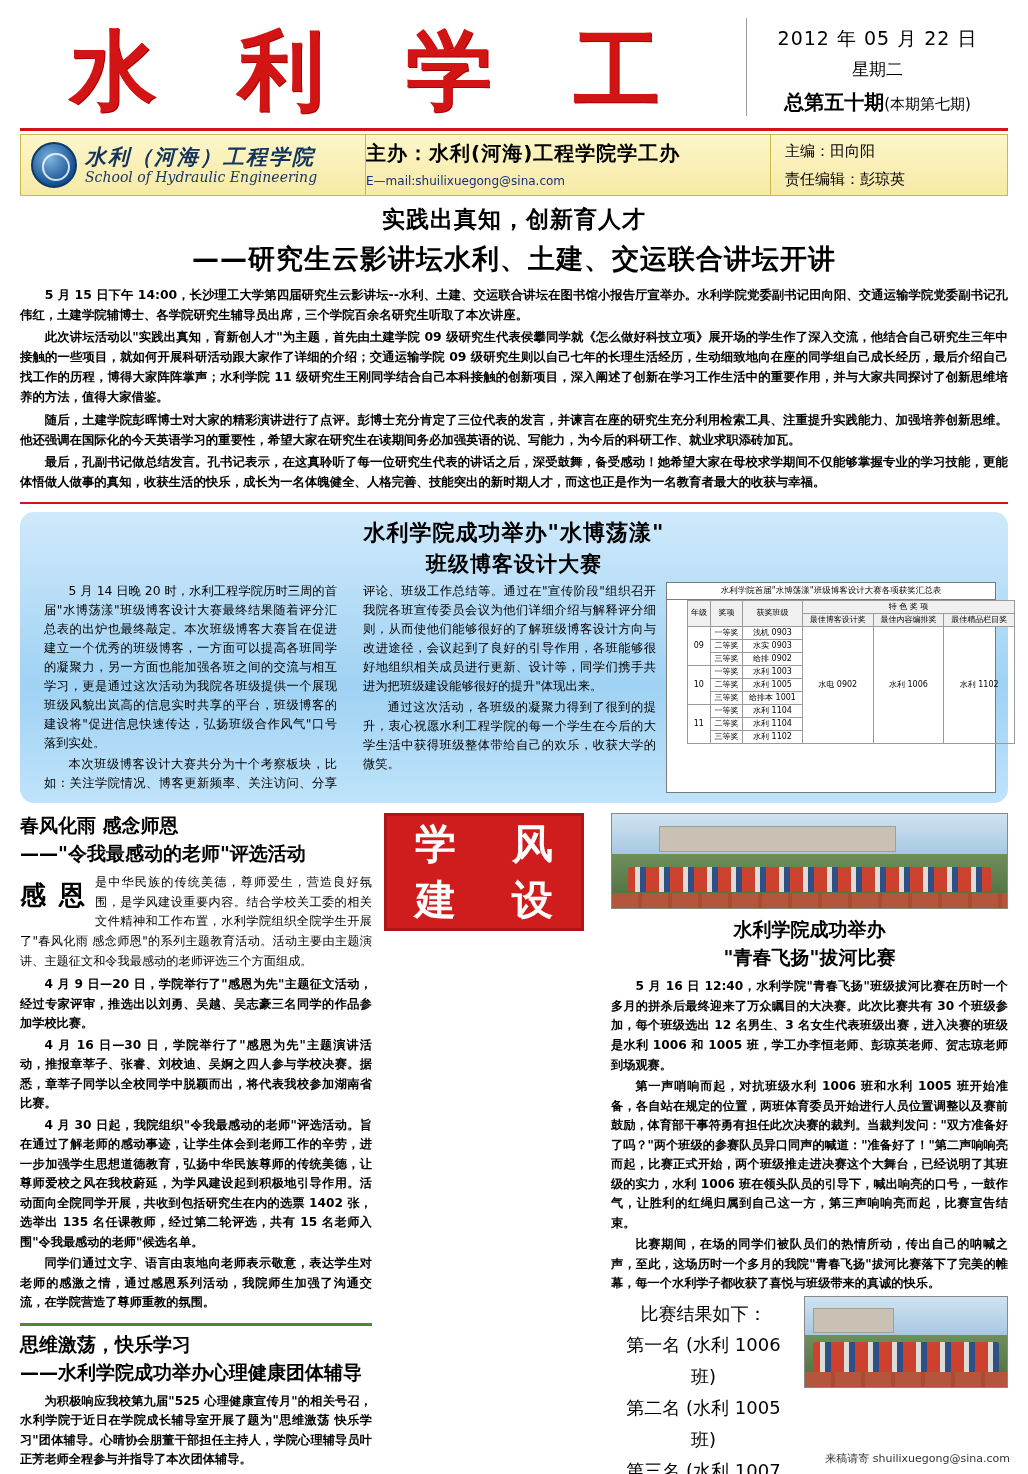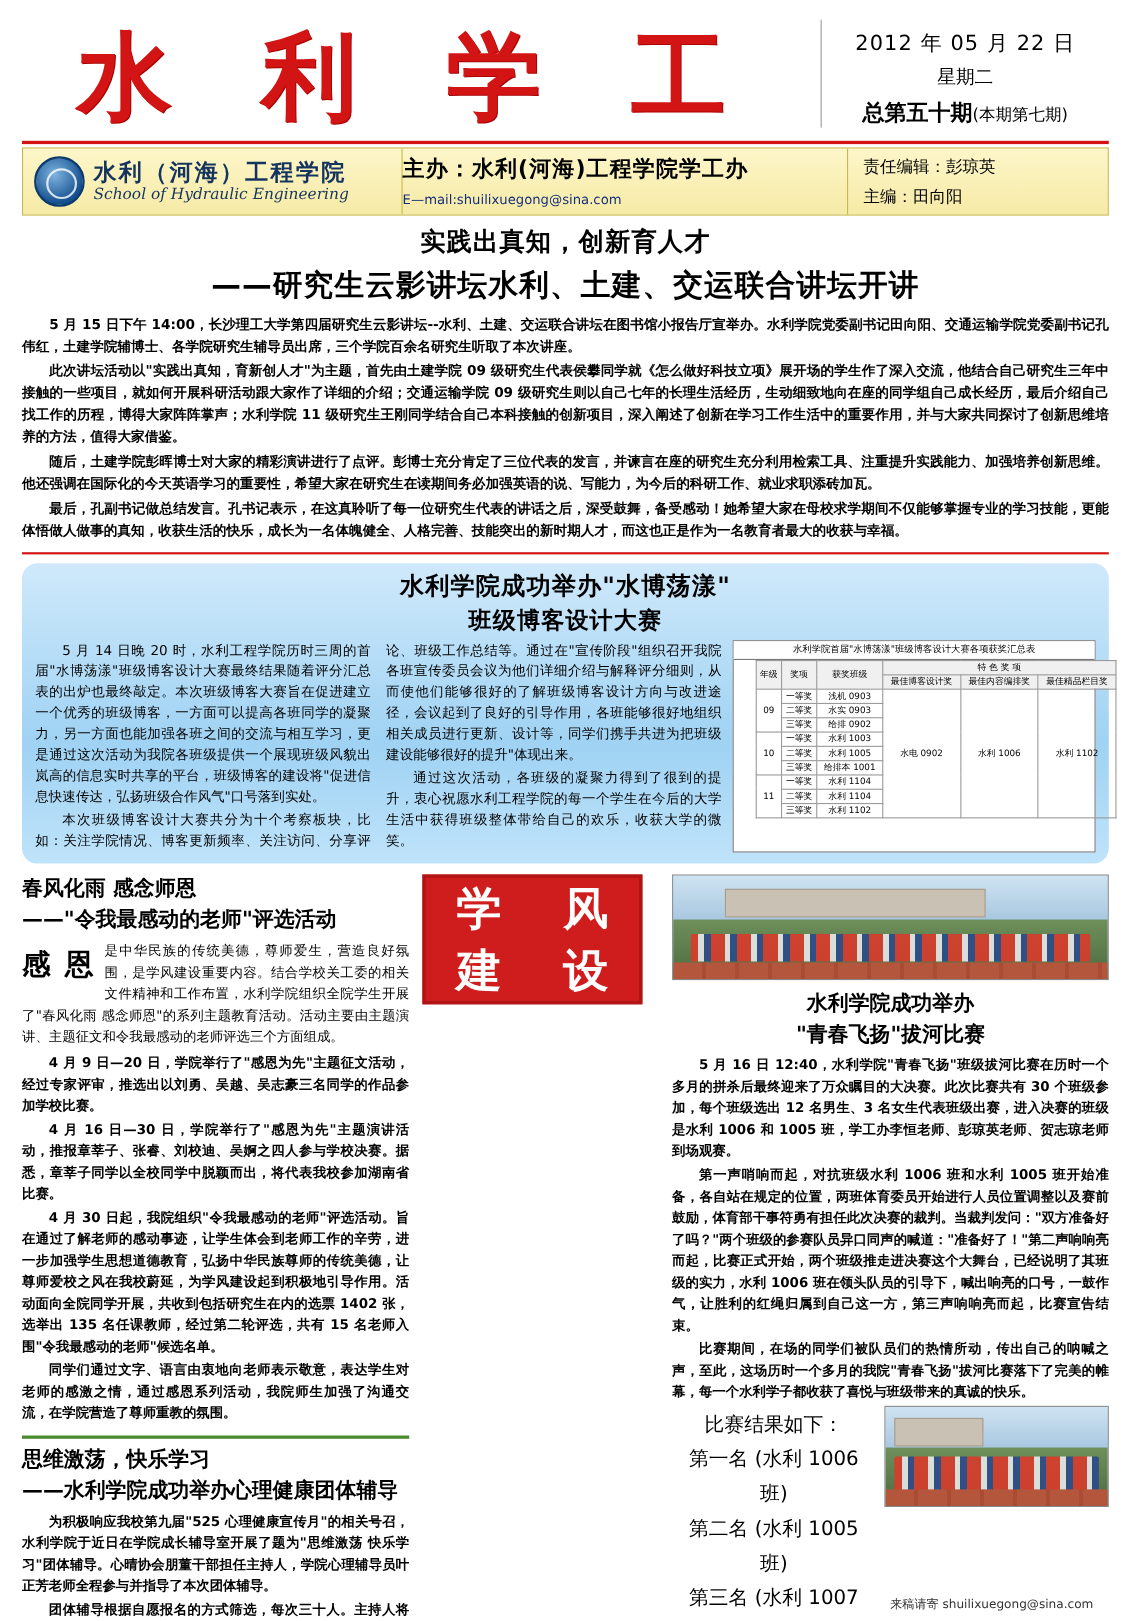--- a/index.html
+++ b/index.html
@@ -55,21 +55,21 @@
     background:radial-gradient(circle at 40% 35%, #7fb4e0, #14508f 70%);
     border:2px solid #0b3a6b;
     flex:none;
     position:relative;
   }
   .seal:after{
     content:""; position:absolute; left:9px; top:9px; width:24px; height:24px;
     border-radius:50%; border:2px solid #ffffff; opacity:.8;
   }
   .banner-left .txt { margin-left:8px; line-height:1.15; }
-  .banner-left .cn { font-family:"DejaVu Serif","Liberation Serif",serif; font-size:21px; font-weight:bold; color:#14345e; letter-spacing:2px;}
+  .banner-left .cn { font-family:"DejaVu Serif","Liberation Serif",serif; font-size:21px; font-weight:bold; color:#14345e; letter-spacing:2px;font-style:italic;}
   .banner-left .en { font-family:"DejaVu Serif","Liberation Serif",serif; font-size:14px; color:#14345e; font-style:italic;}
   .banner-mid { width:405px; border-right:1px solid #c9b94a; height:100%; padding-top:5px;}
   .banner-mid .l1 { font-size:20px; font-weight:bold; letter-spacing:1px;}
   .banner-mid .l2 { font-size:12px; margin-top:7px; color:#15307a;}
   .banner-right { flex:1; padding-left:14px; font-size:15px; line-height:1.9;}
 
   
   .top-article { margin-top:8px; border-bottom:2px solid #d31414; padding-bottom:8px;}
   .ta-sub { text-align:center; font-size:23px; font-weight:bold; letter-spacing:1px;}
   .ta-main { text-align:center; font-size:27px; font-weight:bold; margin-top:6px; letter-spacing:1px;}
@@ -82,21 +82,21 @@
     background:linear-gradient(#cfe9fb,#9fd2f3 60%,#bfe3fa);
     border-radius:14px;
     padding:6px 12px 10px 12px;
     position:relative;
     min-height:212px;
   }
   .feature h2 { margin:0; text-align:center; font-size:22px; font-weight:bold; letter-spacing:1px;}
   .feature h3 { margin:2px 0 4px 0; text-align:center; font-size:21px; font-weight:bold; letter-spacing:1px;}
   .feature-body { display:flex; gap:10px; }
   .feature-cols { flex:1; column-count:2; column-gap:14px; font-size:12.3px; line-height:1.55; text-align:justify;}
-  .feature-cols p { margin:0 0 2px 0; text-indent:2em;}
+  .feature-cols p { margin:0 0 2px 12px; text-indent:2em;}
   .feature-table { width:330px; flex:none; background:#fff; border:1px solid #7a7a7a; font-size:8px;}
   .feature-table .cap { text-align:center; font-size:8.5px; padding:2px 1px; border-bottom:1px solid #7a7a7a; background:#fff;}
   table.ft { width:100%; border-collapse:collapse;margin-left:20px; }
   table.ft td, table.ft th { border:1px solid #9a9a9a; text-align:center; padding:1px; font-size:8px; line-height:1.25;}
   table.ft th { background:#f0f0f0; font-weight:normal;}
 
   
   .mid { display:flex; margin-top:10px; gap:12px;}
   .col-left { width:352px; }
   .col-mid { width:215px; }
@@ -142,21 +142,21 @@
 
   .divider-green { height:3px; background:#4b8b2f; margin:10px 0 6px 0;}
 
   .result-list { font-size:18px; line-height:1.75; margin-top:2px;text-align:center;}
 
   
   .newsbox { margin-top:10px; border:1px solid #2f7d32; border-radius:10px; background:linear-gradient(#f0fbef,#e2f5e0); padding:8px 10px;}
   .newsbox .hd { text-align:center; font-size:19px; font-weight:bold; color:#cf1d1d; letter-spacing:6px; margin-bottom:4px;}
   .newsbox .body-s p { text-indent:2em;}
 
-  .footer { position:absolute; right:34px; bottom:8px; font-size:11px; color:#333;}
+  .footer { position:absolute; right:18px; bottom:8px; font-size:11px; color:#333;}
 </style>
 </head>
 <body>
 
 <div class="page">
 
   <div class="masthead">
     <div class="masthead-title">水 利 学 工</div>
     <div class="masthead-date">
       <div class="d1">2012 年 05 月 22 日</div>
@@ -172,22 +172,22 @@
       <div class="txt">
         <div class="cn">水利（河海）工程学院</div>
         <div class="en">School of Hydraulic Engineering</div>
       </div>
     </div>
     <div class="banner-mid">
       <div class="l1">主办：水利(河海)工程学院学工办</div>
       <div class="l2">E—mail:shuilixuegong@sina.com</div>
     </div>
     <div class="banner-right">
+      <div>主编：田向阳</div>
       <div>责任编辑：彭琼英</div>
-      <div>主编：田向阳</div>
     </div>
   </div>
 
   <div class="top-article">
     <div class="ta-sub">实践出真知，创新育人才</div>
     <div class="ta-main">——研究生云影讲坛水利、土建、交运联合讲坛开讲</div>
     <div class="ta-body">
       <p>5 月 15 日下午 14:00，长沙理工大学第四届研究生云影讲坛--水利、土建、交运联合讲坛在图书馆小报告厅宣举办。水利学院党委副书记田向阳、交通运输学院党委副书记孔伟红，土建学院辅博士、各学院研究生辅导员出席，三个学院百余名研究生听取了本次讲座。</p>
       <p>此次讲坛活动以"实践出真知，育新创人才"为主题，首先由土建学院 09 级研究生代表侯攀同学就《怎么做好科技立项》展开场的学生作了深入交流，他结合自己研究生三年中接触的一些项目，就如何开展科研活动跟大家作了详细的介绍；交通运输学院 09 级研究生则以自己七年的长理生活经历，生动细致地向在座的同学组自己成长经历，最后介绍自己找工作的历程，博得大家阵阵掌声；水利学院 11 级研究生王刚同学结合自己本科接触的创新项目，深入阐述了创新在学习工作生活中的重要作用，并与大家共同探讨了创新思维培养的方法，值得大家借鉴。</p>
       <p>随后，土建学院彭晖博士对大家的精彩演讲进行了点评。彭博士充分肯定了三位代表的发言，并谏言在座的研究生充分利用检索工具、注重提升实践能力、加强培养创新思维。他还强调在国际化的今天英语学习的重要性，希望大家在研究生在读期间务必加强英语的说、写能力，为今后的科研工作、就业求职添砖加瓦。</p>

